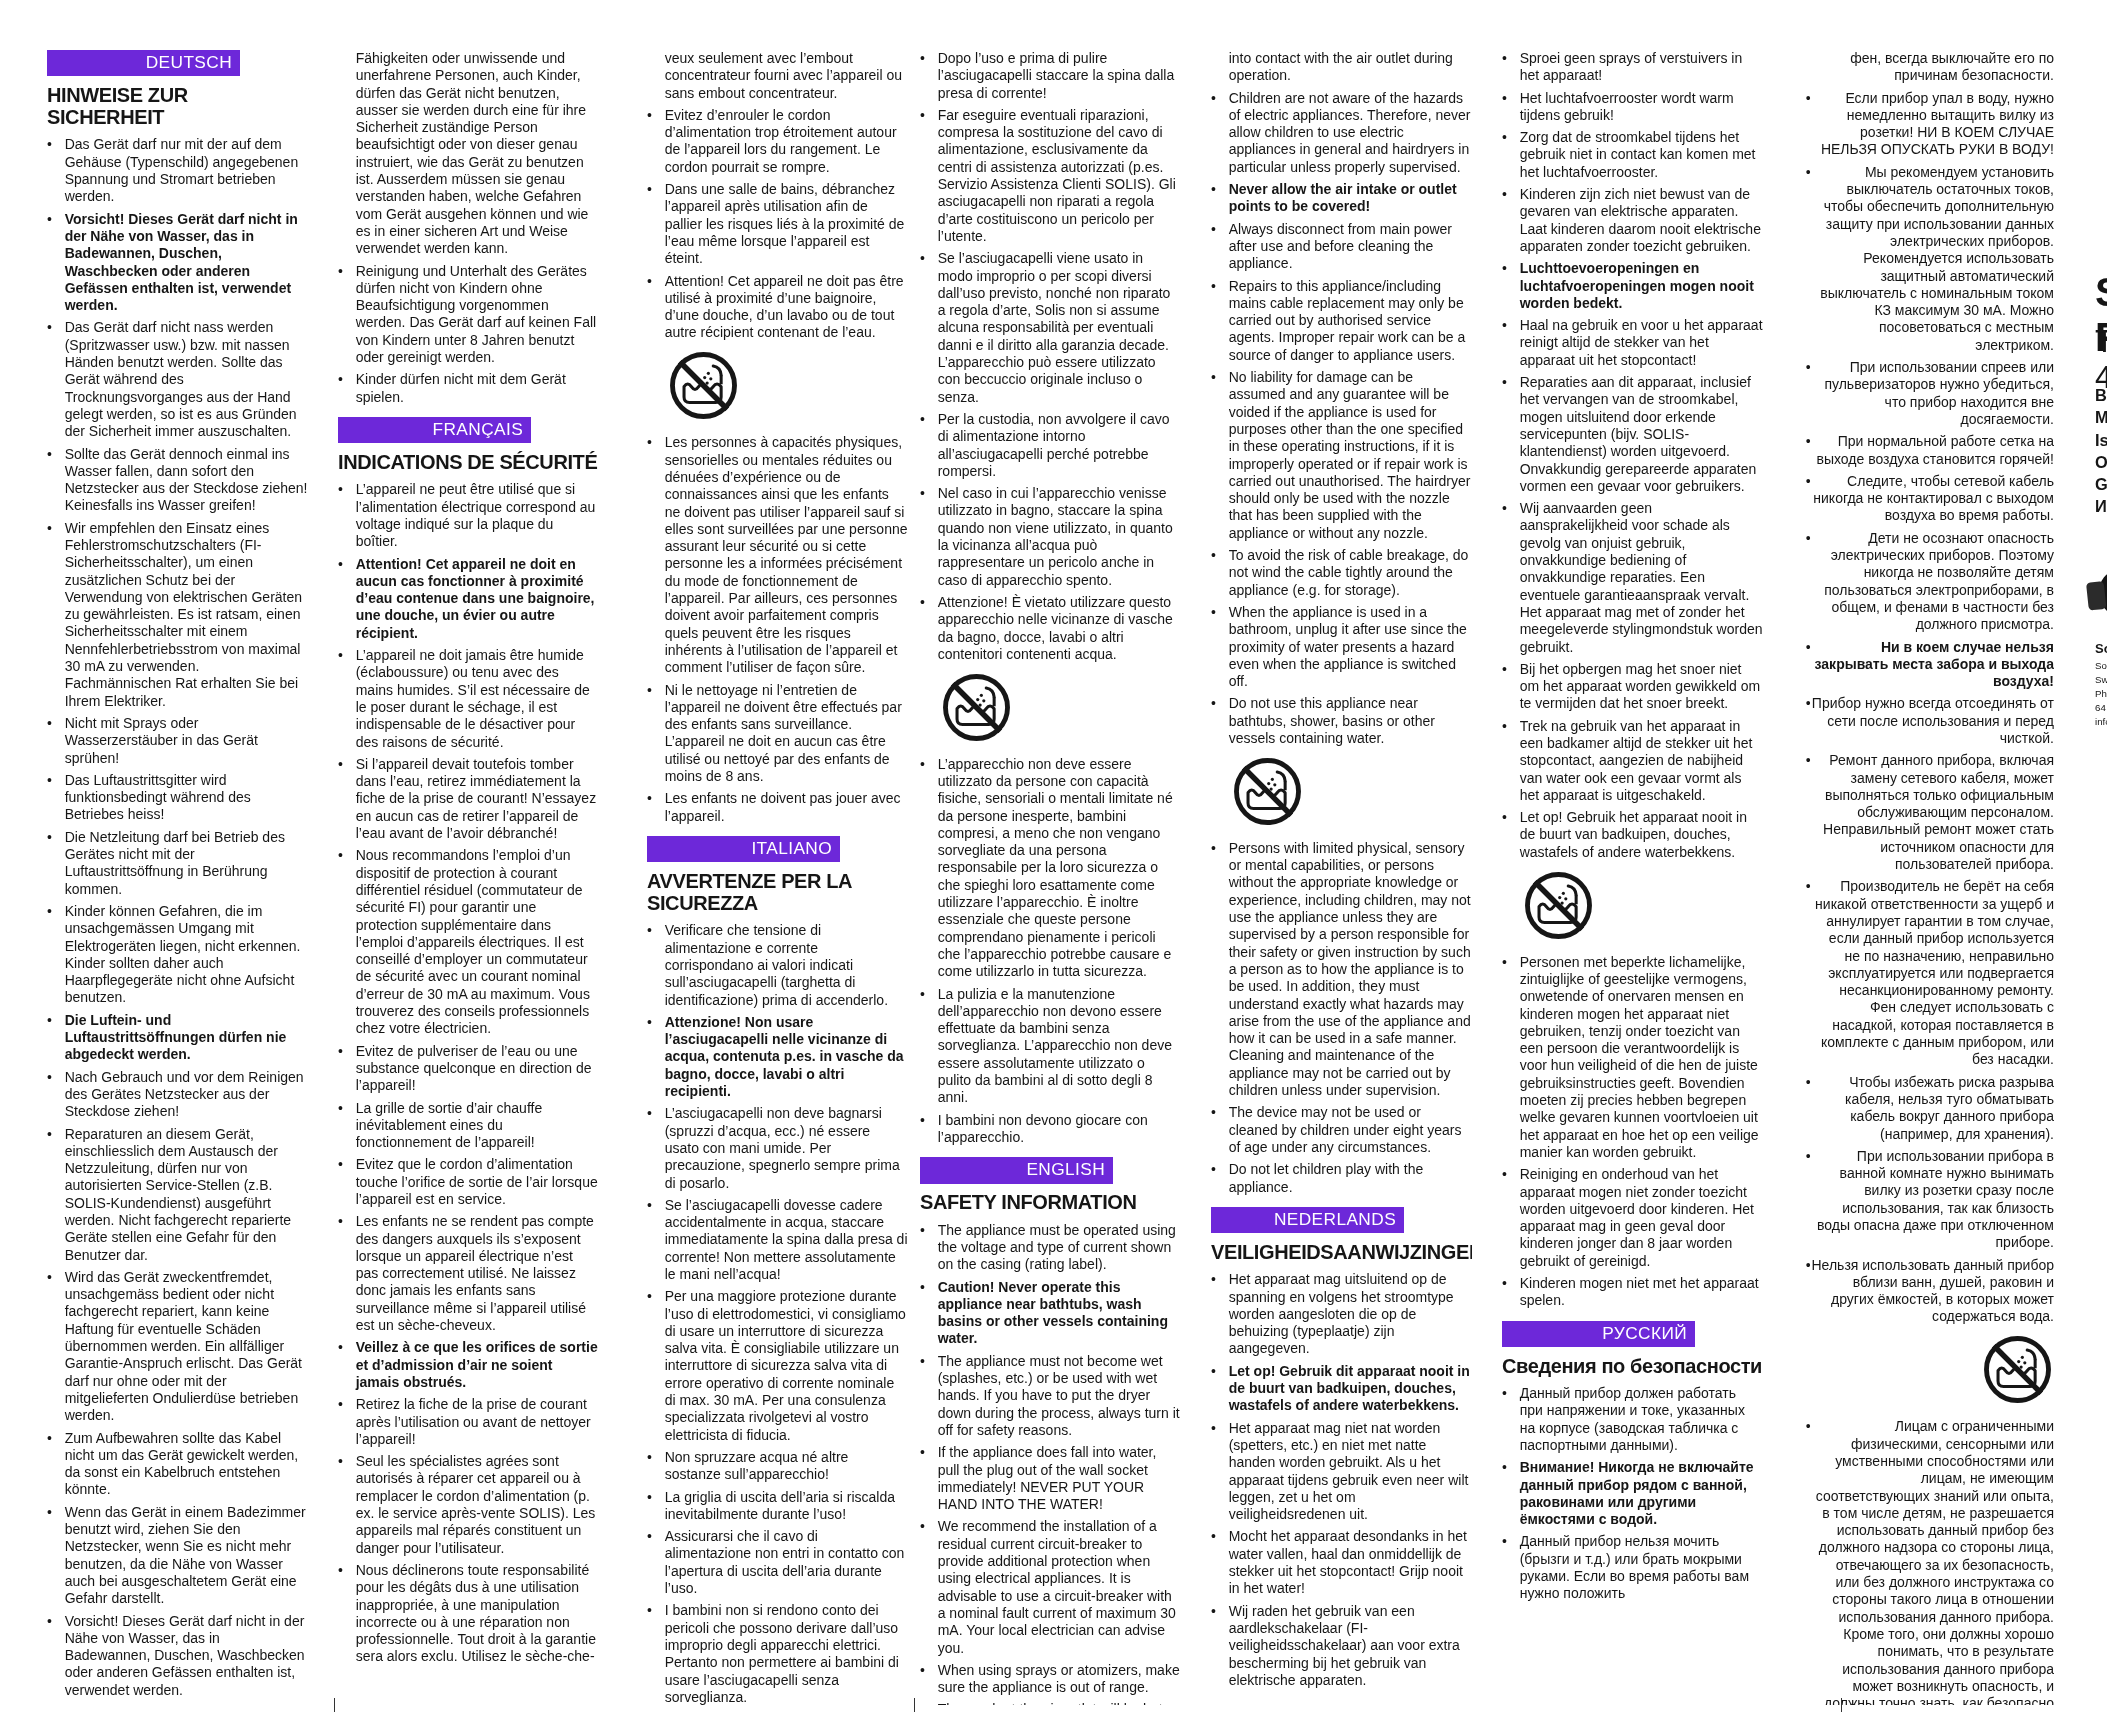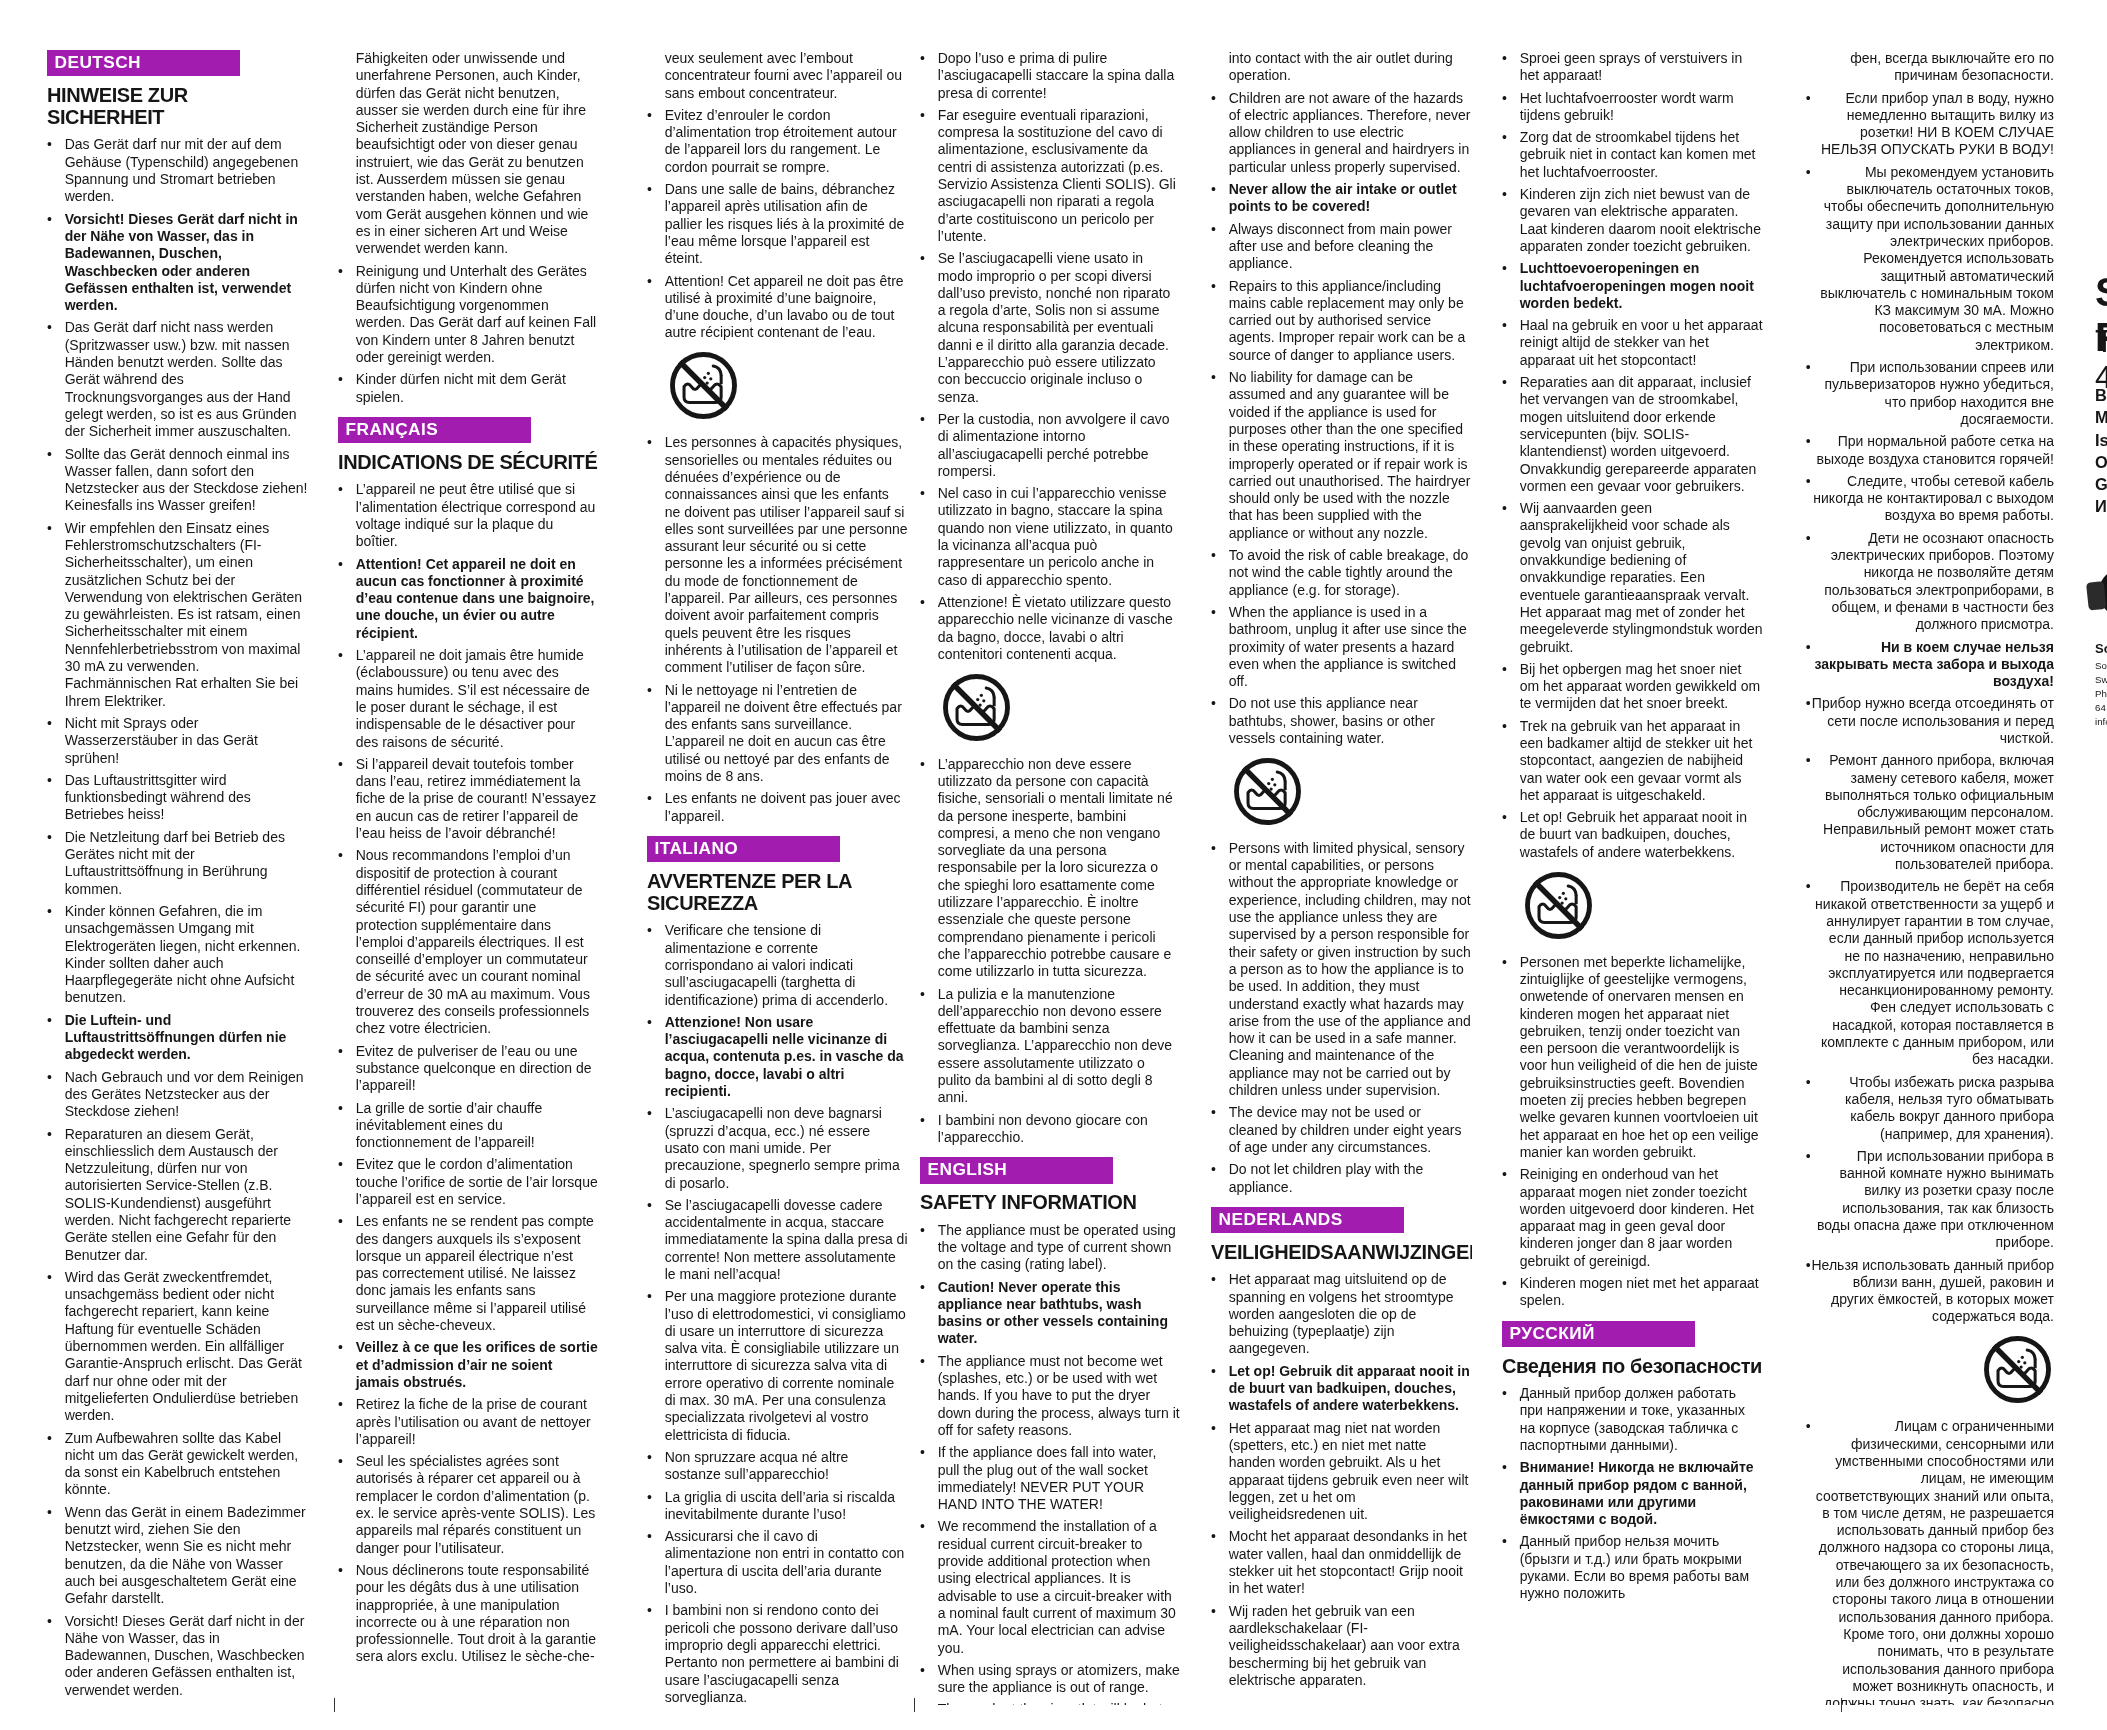--- a/index.html
+++ b/index.html
@@ -1,21 +1,21 @@
 <!DOCTYPE html>
 <html style="font-size:6.7px"><head>
 <meta charset="utf-8">
 <style>
   html,body{margin:0;padding:0;background:#9a9a9a;}
   .page{position:relative;width:2398px;height:1730px;background:#ffffff;overflow:hidden;
         font-family:"Liberation Sans",sans-serif;color:#161616;}
   
   .col{position:absolute;top:50px;width:261px;height:1655px;overflow:hidden;}
-  .lang-bar{background:#a21caf;color:#fff;font-weight:bold;font-size:17.3px;line-height:1.0;
-            padding:4.2px 7.6px 5px;width:68%;margin:11px 0 7.6px;letter-spacing:0.4px;}
+  .lang-bar{background:#6d28d9;color:#fff;font-weight:normal;font-size:17.3px;line-height:1.0;
+            padding:4.2px 7.6px 5px;width:68%;margin:11px 0 7.6px;letter-spacing:0.4px;text-align:right;}
   .col:first-child .lang-bar{margin-top:0;}
   .col-h1{font-weight:800;font-size:20px;line-height:1.1;margin:2.5px 0 8.4px;letter-spacing:-0.4px;}
   .bullet{display:flex;margin:0 0 5px;}
   .dot{width:17.7px;font-size:14px;line-height:17.3px;}
   .tx,.cont{font-size:14px;line-height:17.3px;}
   .tx{flex:1;}
   .bullet.bold .tx{font-weight:700;}
   .cont{margin:0 0 5px 17.7px;}
   .nw-wrap{margin:7.6px 0 11px 20px;}
   .panel-title{position:absolute;left:2095px;top:270px;font-size:40px;font-weight:800;letter-spacing:-0.8px;}
@@ -121,21 +121,21 @@
         <div class="bullet bold">
           <span class="dot">•</span>
           <span class="tx">Attention! Cet appareil ne doit en aucun cas fonctionner à proximité d’eau contenue dans une baignoire, une douche, un évier ou autre récipient.</span>
         </div>
         <div class="bullet">
           <span class="dot">•</span>
           <span class="tx">L’appareil ne doit jamais être humide (éclaboussure) ou tenu avec des mains humides. S’il est nécessaire de le poser durant le séchage, il est indispensable de le désactiver pour des raisons de sécurité.</span>
         </div>
         <div class="bullet">
           <span class="dot">•</span>
-          <span class="tx">Si l’appareil devait toutefois tomber dans l’eau, retirez immédiatement la fiche de la prise de courant! N’essayez en aucun cas de retirer l’appareil de l’eau heiss de l’avoir débranché!</span>
+          <span class="tx">Si l’appareil devait toutefois tomber dans l’eau, retirez immédiatement la fiche de la prise de courant! N’essayez en aucun cas de retirer l’appareil de l’eau avant de l’avoir débranché!</span>
         </div>
         <div class="bullet">
           <span class="dot">•</span>
           <span class="tx">Nous recommandons l’emploi d’un dispositif de protection à courant différentiel résiduel (commutateur de sécurité FI) pour garantir une protection supplémentaire dans l’emploi d’appareils électriques. Il est conseillé d’employer un commutateur de sécurité avec un courant nominal d’erreur de 30 mA au maximum. Vous trouverez des conseils professionnels chez votre électricien.</span>
         </div>
         <div class="bullet">
           <span class="dot">•</span>
           <span class="tx">Evitez de pulveriser de l’eau ou une substance quelconque en direction de l’appareil!</span>
         </div>
         <div class="bullet">

